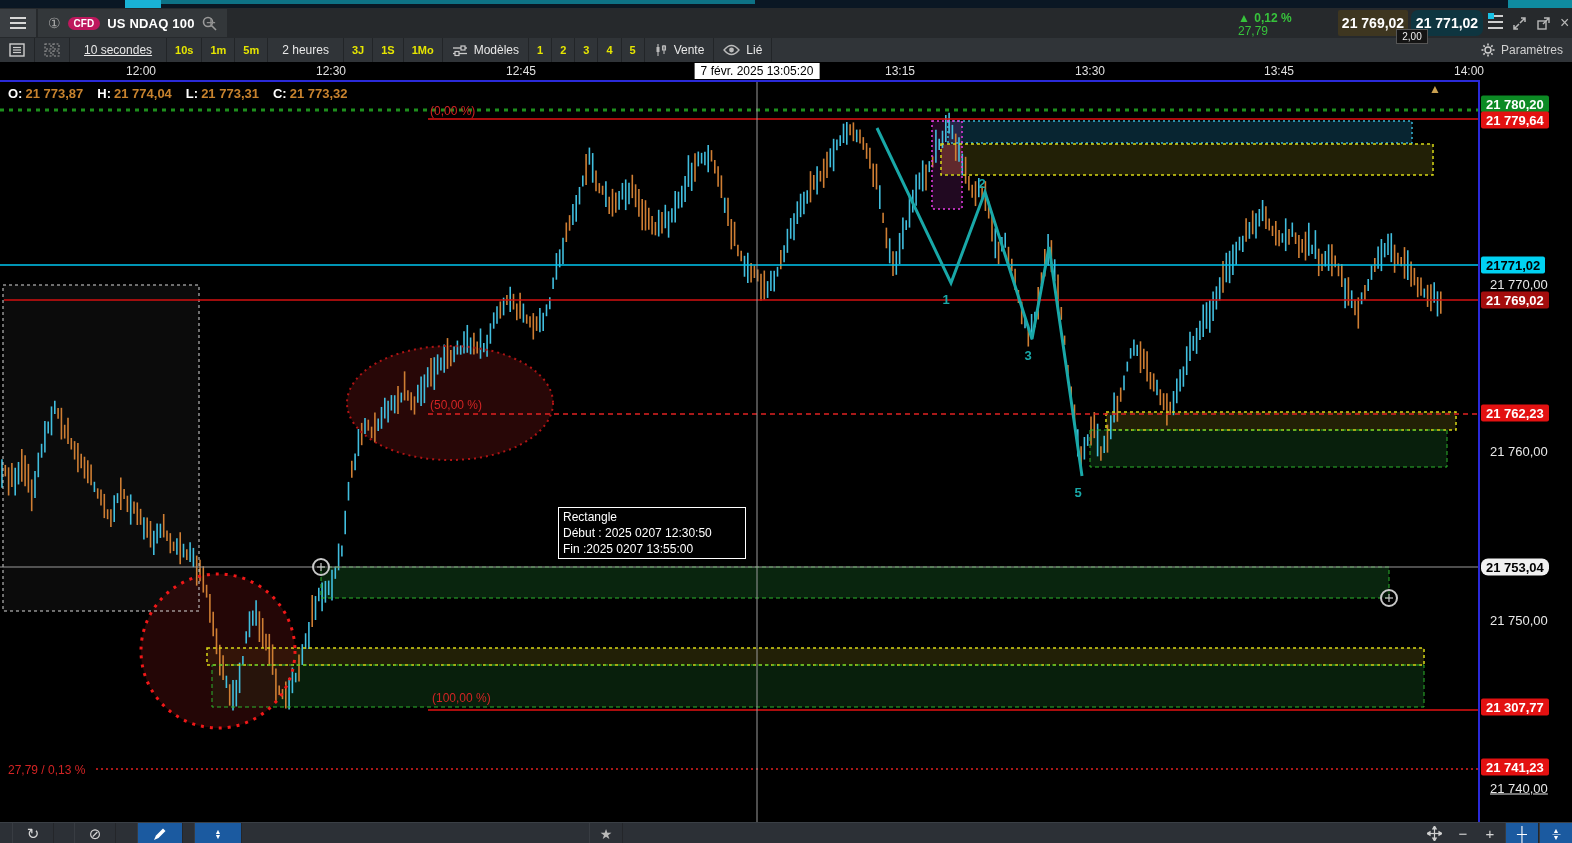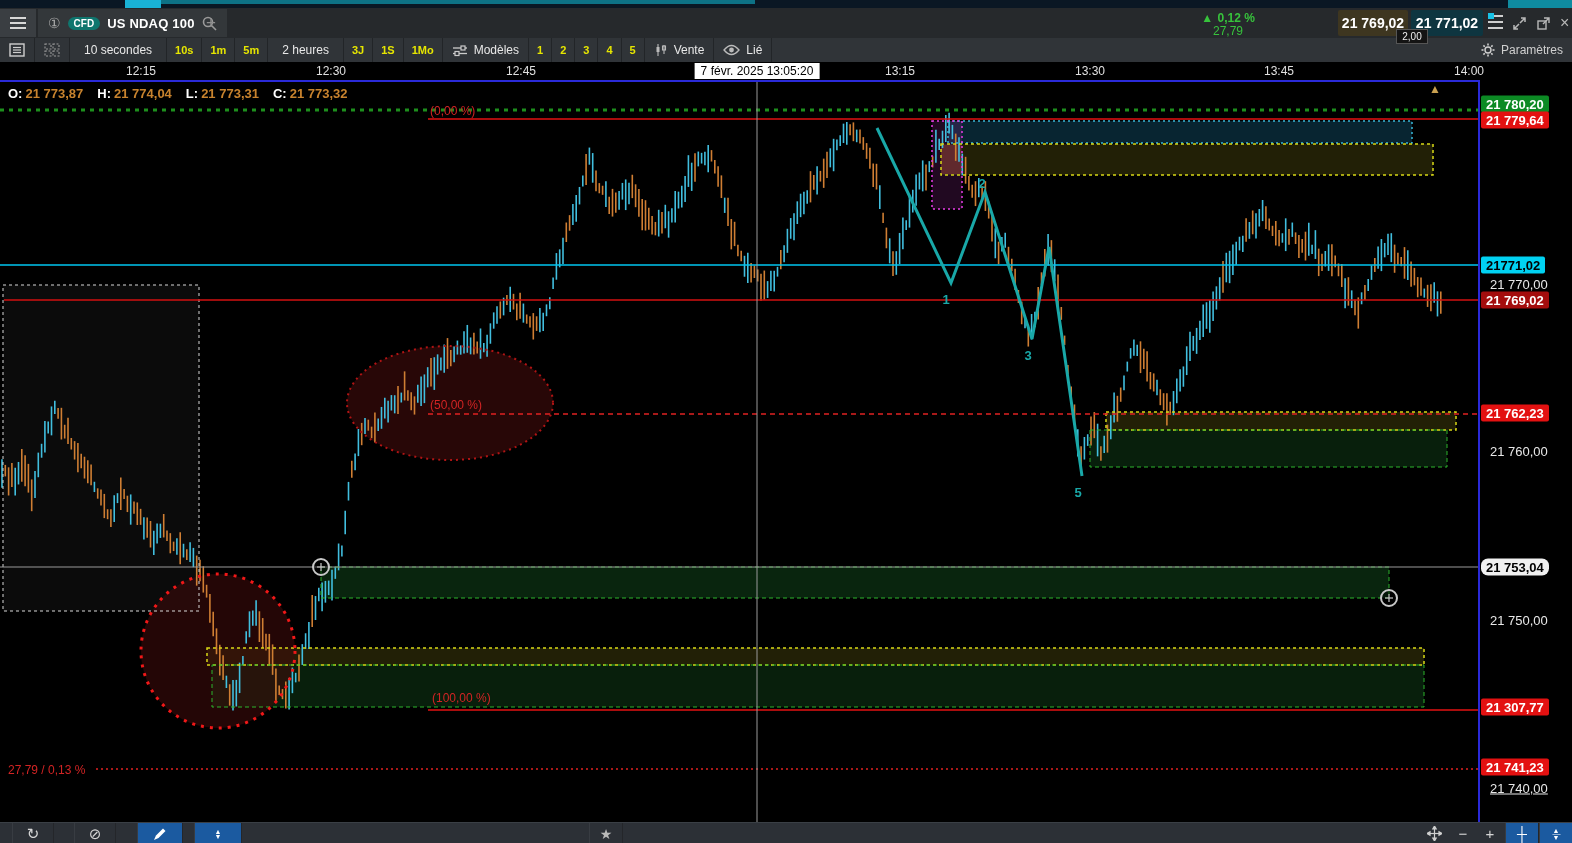--- a/index.html
+++ b/index.html
@@ -12,29 +12,29 @@
   #top-strip .seg1{position:absolute;left:125px;top:0;width:36px;height:8px;background:#19b2d6;}
   #top-strip .seg2{position:absolute;left:161px;top:0;width:594px;height:4px;background:#0d7286;}
   #top-strip .seg3{position:absolute;left:1508px;top:0;width:64px;height:8px;background:#0f8ba0;}
 
   
   #tab-bar{top:8px;left:0;width:1572px;height:30px;background:#26292c;border-bottom:1px solid #16181a;}
   .hamburger{left:0;top:1px;width:36px;height:28px;background:#3a3e42;display:flex;flex-direction:column;justify-content:center;align-items:center;gap:3px;cursor:pointer;}
   .hamburger span{display:block;width:16px;height:2px;background:#d8d8d8;}
   .tab{left:38px;top:1px;height:28px;background:#33373a;display:flex;align-items:center;padding:0 10px;gap:7px;}
   .circ-num{color:#a8a8a8;font-size:14px;}
-  .cfd-badge{background:#0f766e;color:#fff;font-size:10px;font-weight:bold;border-radius:8px;padding:1px 6px;}
+  .cfd-badge{background:#be185d;color:#fff;font-size:10px;font-weight:bold;border-radius:8px;padding:1px 6px;}
   .instr{color:#fff;font-weight:bold;font-size:13px;letter-spacing:.2px;}
   .add-tab{left:198px;top:1px;width:26px;height:28px;color:#8f8f8f;font-size:17px;text-align:center;line-height:28px;cursor:pointer;}
-  .chg{left:1192px;top:2px;width:72px;height:26px;text-align:center;line-height:13px;}
+  .chg{left:1238px;top:2px;width:72px;height:26px;text-align:left;line-height:13px;}
   .chg .pct{color:#37c33c;font-size:12px;font-weight:bold;}
   .chg .abs-v{color:#37c33c;font-size:12px;}
   .quote{top:2px;height:26px;line-height:26px;text-align:center;color:#fff;font-weight:bold;font-size:14px;border-radius:2px;}
   #bid-box{left:1338px;width:70px;background:#3e3620;}
-  #ask-box{left:1411px;width:72px;background:#0e3540;}
+  #ask-box{left:1411px;width:72px;background:#0e3540;border-radius:7px;}
   #spread-box{left:1396px;top:21px;width:30px;height:13px;background:#141414;border:1px solid #555;color:#eee;font-size:10px;line-height:13px;text-align:center;z-index:5;}
   .win-icons{left:1488px;top:3px;display:flex;align-items:center;gap:9px;height:24px;}
   .dom-icon{position:relative;width:15px;height:20px;}
   .dom-icon i{position:absolute;right:0;height:2px;background:#cfcfcf;}
   .dom-icon .sq{position:absolute;left:0;top:0;width:6px;height:6px;background:#19c2e6;}
   .icon-btn{color:#b8b8b8;cursor:pointer;}
 
   
   #toolbar{top:38px;left:0;width:1572px;height:24px;background:#303438;display:flex;align-items:stretch;border-bottom:1px solid #101113;}
   .tb{display:flex;align-items:center;padding:0 9px;border-right:1px solid #222528;color:#e8e8e8;font-size:12px;gap:6px;cursor:pointer;white-space:nowrap;}
@@ -141,21 +141,21 @@
         </svg>
     </div>
     <div class="tb">
       <svg width="16" height="14" viewBox="0 0 16 14">
           <rect x="1" y="1" width="6" height="5" fill="none" stroke="#999" stroke-width="1.1" stroke-dasharray="2,1.5"></rect>
           <rect x="9" y="1" width="6" height="5" fill="none" stroke="#999" stroke-width="1.1" stroke-dasharray="2,1.5"></rect>
           <rect x="1" y="8" width="6" height="5" fill="none" stroke="#999" stroke-width="1.1" stroke-dasharray="2,1.5"></rect>
           <rect x="9" y="8" width="6" height="5" fill="none" stroke="#999" stroke-width="1.1" stroke-dasharray="2,1.5"></rect>
         </svg>
     </div>
-    <div class="tb" style="padding:0 14px;">10 secondes</div>
+    <div class="tb" style="padding:0 14px;text-decoration:underline;">10 secondes</div>
     <span id="tf-group" style="display:flex;">
         <div class="tb yellow">10s</div>
         <div class="tb yellow">1m</div>
         <div class="tb yellow">5m</div>
       </span>
     <div class="tb" style="padding:0 14px;">2 heures</div>
     <span id="range-group" style="display:flex;">
         <div class="tb yellow">3J</div>
         <div class="tb yellow">1S</div>
         <div class="tb yellow">1Mo</div>
@@ -206,21 +206,21 @@
           <line x1="11.6" y1="2.4" x2="10.2" y2="3.8"></line>
             <line x1="3.8" y1="10.2" x2="2.4" y2="11.6"></line>
         </g>
       </svg>
       <span>Paramètres</span>
     </div>
   </div>
 
   <div id="time-axis" class="abs">
     <div id="date-box" style="left: 757px;">7 févr. 2025 13:05:20</div>
-  <div class="tx-label" style="left: 141px;">12:15</div>
+  <div class="tx-label" style="left: 141px;">12:00</div>
       <div class="tx-label" style="left: 331px; text-align: center;">12:30</div>
       <div class="tx-label" style="left: 521px;">12:45</div>
       <div class="tx-label" style="left: 900px;">13:15</div>
       <div class="tx-label" style="left: 1090px;">13:30</div>
       <div class="tx-label" style="left: 1279px;">13:45</div>
       <div class="tx-label" style="left: 1469px;">14:00</div>
     </div>
 
   <div id="chart-region" class="abs">
     <svg id="plot" width="1478" height="740" viewBox="0 82 1478 740">
@@ -707,20 +707,25 @@
           <line x1="321" y1="563" x2="321" y2="571" stroke="#c8c8c8" stroke-width="1.2"></line>
           <circle cx="1389" cy="598" r="8" fill="rgba(0,0,0,0.4)" stroke="#c8c8c8" stroke-width="2"></circle>
           <line x1="1385" y1="598" x2="1393" y2="598" stroke="#c8c8c8" stroke-width="1.2"></line>
           <line x1="1389" y1="594" x2="1389" y2="602" stroke="#c8c8c8" stroke-width="1.2"></line>
         </g>
         <g>
           <polyline points="877,128 951,283 985,192 1032,339 1049,247 1082,476" fill="none" stroke="#19a8a8" stroke-width="3"></polyline>
         </g>
       </svg>
     <div id="ohlc" class="abs"><span class="k">O:</span><span class="v">21 773,87</span><span class="k">H:</span><span class="v">21 774,04</span><span class="k">L:</span><span class="v">21 773,31</span><span class="k">C:</span><span class="v">21 773,32</span></div>
+    <div id="tooltip" class="abs">
+      <div>Rectangle</div>
+      <div>Début : 2025 0207 12:30:50</div>
+      <div>Fin :2025 0207 13:55:00</div>
+    </div>
     <div id="jump-latest" class="abs">▲</div>
   <div class="fib-label" style="left: 430px; top: 22px;">(0,00 %)</div>
       <div class="fib-label" style="left: 430px; top: 316px;">(50,00 %)</div>
       <div class="fib-label" style="left: 432px; top: 609px;">(100,00 %)</div>
       <div class="fib-label" style="left: 8px; top: 681px;">27,79 / 0,13 %</div>
       <div class="zz-label" style="left: 946px; top: 217px;">1</div>
       <div class="zz-label" style="left: 982px; top: 101px;">2</div>
       <div class="zz-label" style="left: 1028px; top: 273px;">3</div>
       <div class="zz-label" style="left: 1078px; top: 410px;">5</div>
     </div>

